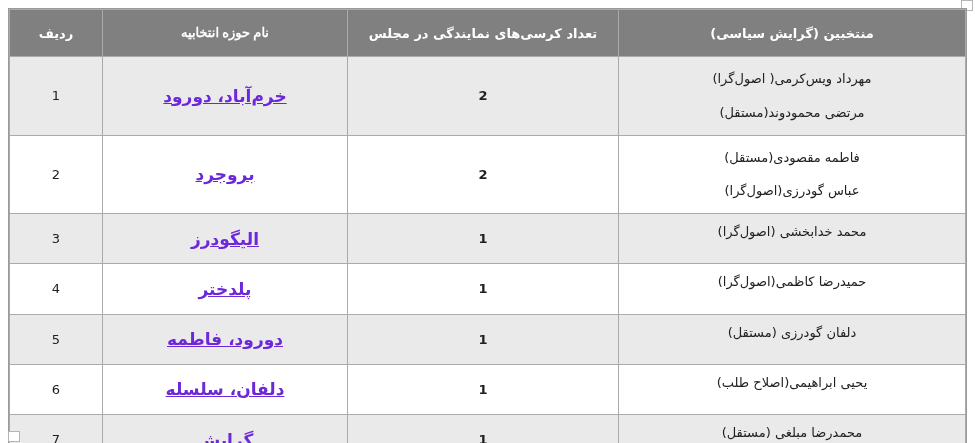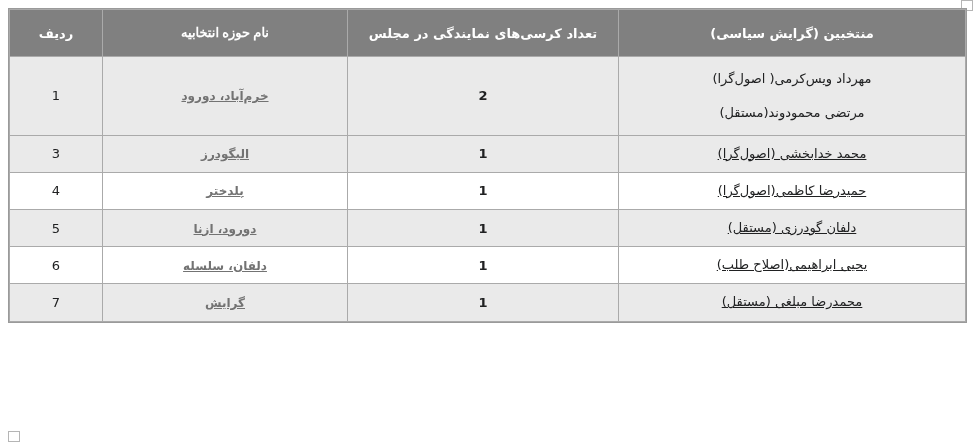--- a/index.html
+++ b/index.html
@@ -56,23 +56,23 @@
 
   td.radif {
     text-align: center;
     font-size: 15px;
     color: #202122;
   }
   td.hoze {
     text-align: center;
   }
   td.hoze a {
-    color: #737373;
+    color: #6d28d9;
     font-weight: bold;
-    font-size: 12px;
+    font-size: 17px;
     text-decoration: underline;
     cursor: pointer;
   }
   td.seats {
     text-align: center;
     font-weight: bold;
     font-size: 13px;
     vertical-align: top;
     padding-top: 10px;
   }
@@ -80,22 +80,21 @@
     text-align: center;
     font-size: 13px;
     line-height: 2.6;
     padding-top: 8px;
     padding-bottom: 8px;
   }
   td.voters .v-line { display: block; }
   td.voters.single {
     line-height: 1.4;
     padding-top: 9px;
-    padding-bottom: 9px;
-    text-decoration: underline;
+    padding-bottom: 22px;
   }
   .corner-mark {
     position: absolute;
     top: 0;
     right: 2px;
     width: 12px;
     height: 11px;
     border: 1px solid #b5b5b5;
     background: #ffffff;
     box-sizing: border-box;
@@ -127,20 +126,29 @@
       <tbody id="tbody">
           <tr class="alt">
             <td class="voters">
               <span class="v-line">مهرداد ویس‌کرمی( اصول‌گرا)</span>
               <span class="v-line">مرتضی محمودوند(مستقل)</span>
             </td>
             <td class="seats">2</td>
             <td class="hoze"><a>خرم‌آباد، دورود</a></td>
             <td class="radif">1</td>
           </tr>
+          <tr>
+            <td class="voters">
+              <span class="v-line">فاطمه مقصودی(مستقل)</span>
+              <span class="v-line">عباس گودرزی(اصول‌گرا)</span>
+            </td>
+            <td class="seats">2</td>
+            <td class="hoze"><a>بروجرد</a></td>
+            <td class="radif">2</td>
+          </tr>
           <tr class="alt">
             <td class="voters single">
               <span class="v-line">محمد خدابخشی (اصول‌گرا)</span>
             </td>
             <td class="seats">1</td>
             <td class="hoze"><a>الیگودرز</a></td>
             <td class="radif">3</td>
           </tr>
           <tr>
             <td class="voters single">
@@ -148,21 +156,21 @@
             </td>
             <td class="seats">1</td>
             <td class="hoze"><a>پلدختر</a></td>
             <td class="radif">4</td>
           </tr>
           <tr class="alt">
             <td class="voters single">
               <span class="v-line">دلفان گودرزی (مستقل)</span>
             </td>
             <td class="seats">1</td>
-            <td class="hoze"><a>دورود، ازنا</a></td>
+            <td class="hoze"><a>دورود، فاطمه</a></td>
             <td class="radif">5</td>
           </tr>
           <tr>
             <td class="voters single">
               <span class="v-line">یحیی ابراهیمی(اصلاح طلب)</span>
             </td>
             <td class="seats">1</td>
             <td class="hoze"><a>دلفان، سلسله</a></td>
             <td class="radif">6</td>
           </tr>

